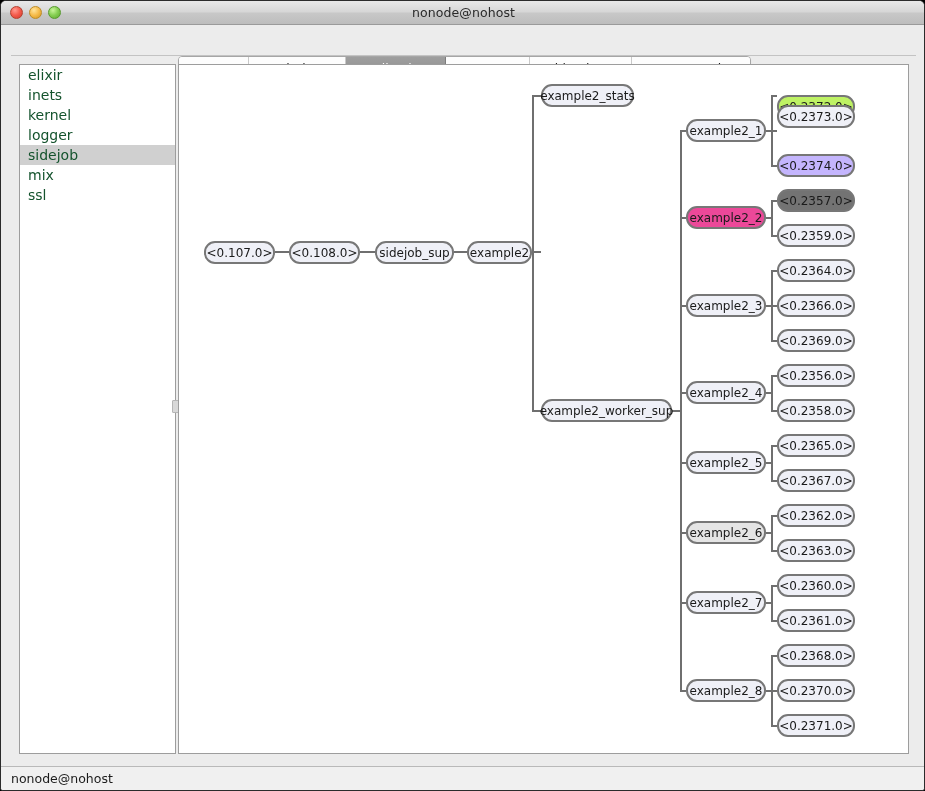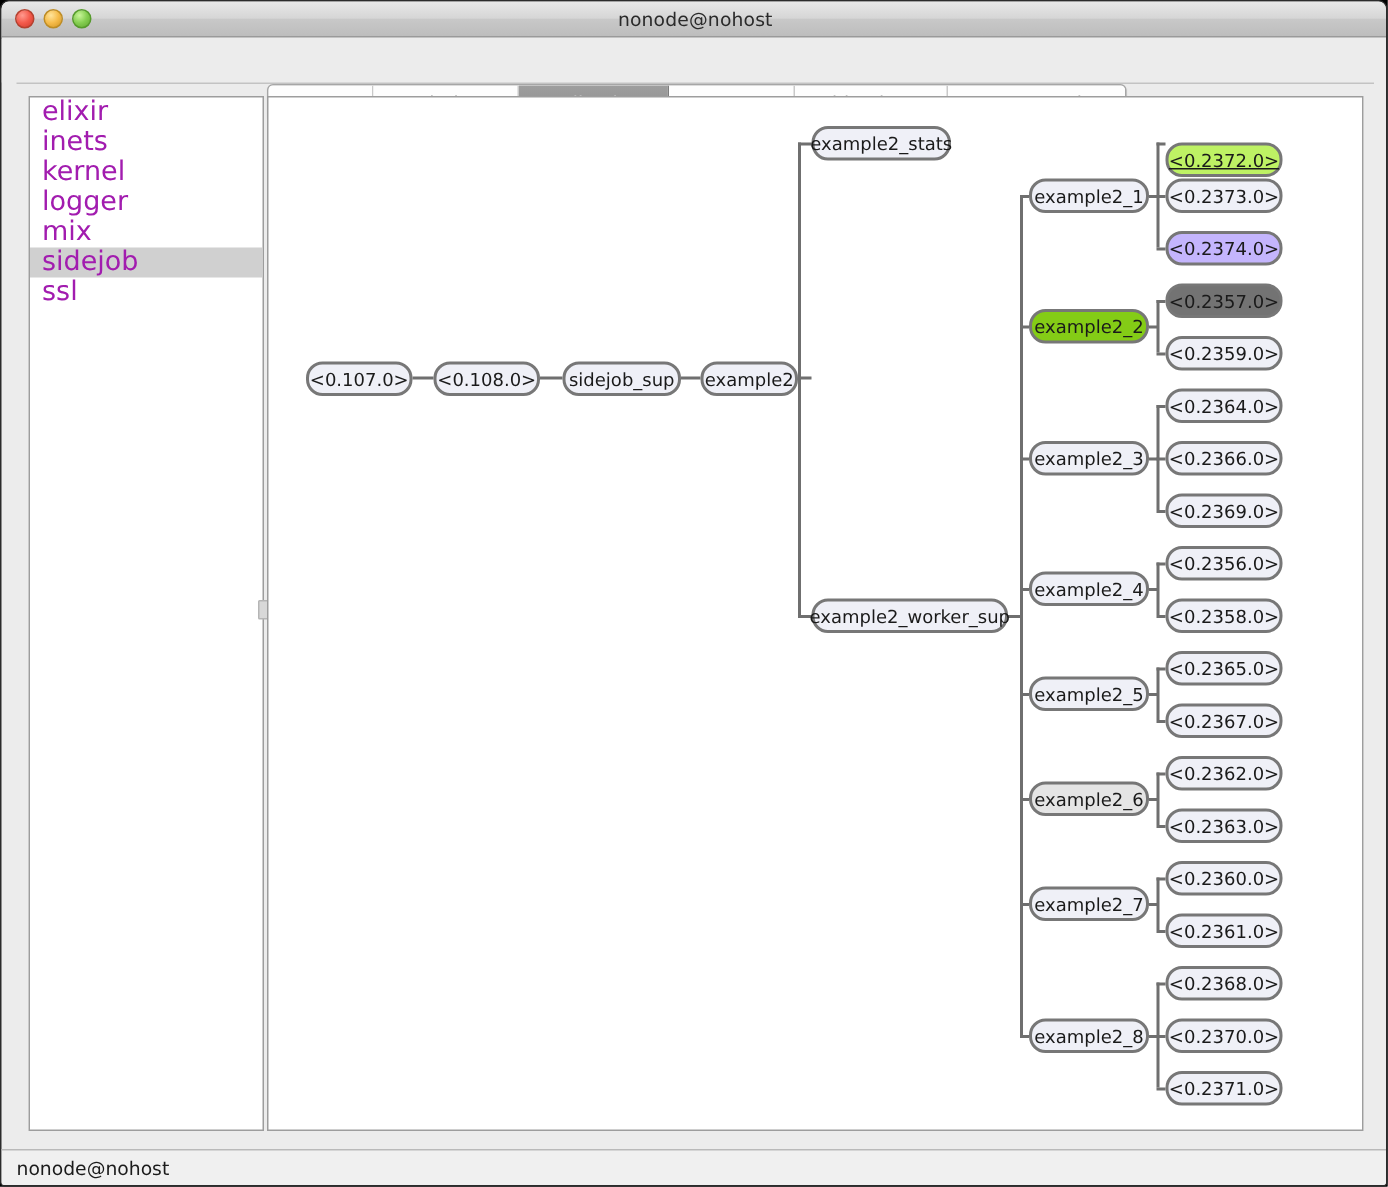--- a/index.html
+++ b/index.html
@@ -83,21 +83,21 @@
   .listpanel{
     position:absolute;left:8px;top:5px;width:157px;height:690px;
     background:#ffffff;
     border:1px solid #9d9d9d;
     box-sizing:border-box;
     overflow:hidden;
   }
   .list-item{
     height:20px;line-height:20px;
     padding-left:8px;
-    font-size:18px;color:#a21caf;
+    font-size:14px;color:#14532d;
     white-space:nowrap;
     cursor:default;
   }
   .list-item.selected{background:#d0d0d0;}
 
   
   .divider{
     position:absolute;left:160px;top:0;width:11px;height:706px;
   }
   .divider-grip{
@@ -173,22 +173,22 @@
   </div>
   <div class="tab-rule"></div>
 
   <div class="content">
 
     <div class="listpanel" id="listpanel">
         <div class="list-item">elixir</div>
         <div class="list-item">inets</div>
         <div class="list-item">kernel</div>
         <div class="list-item">logger</div>
+        <div class="list-item selected">sidejob</div>
         <div class="list-item">mix</div>
-        <div class="list-item selected">sidejob</div>
         <div class="list-item">ssl</div>
       </div>
 
     <div class="divider">
       <div class="divider-grip"></div>
     </div>
 
     <div class="treepanel">
       <div class="canvas" id="canvas">
           <div class="line h" style="left: 96px; top: 186px; width: 14px; background: rgb(111, 111, 111);"></div>
@@ -243,29 +243,29 @@
           <div class="line h" style="left: 592px; top: 590px; width: 6px; background: rgb(111, 111, 111);"></div>
           <div class="line h" style="left: 592px; top: 625px; width: 6px; background: rgb(111, 111, 111);"></div>
           <div class="line h" style="left: 592px; top: 660px; width: 6px; background: rgb(111, 111, 111);"></div>
           <div class="node" style="left: 25px; top: 176px; width: 71px; background: rgb(239, 240, 247); border-color: rgb(119, 119, 119);">&lt;0.107.0&gt;</div>
           <div class="node" style="left: 110px; top: 176px; width: 71px; background: rgb(239, 240, 247); border-color: rgb(119, 119, 119);">&lt;0.108.0&gt;</div>
           <div class="node" style="left: 196px; top: 176px; width: 79px; background: rgb(239, 240, 247); border-color: rgb(119, 119, 119);">sidejob_sup</div>
           <div class="node" style="left: 288px; top: 176px; width: 65px; background: rgb(239, 240, 247); border-color: rgb(119, 119, 119);">example2</div>
           <div class="node" style="left: 362px; top: 19px; width: 93px; background: rgb(239, 240, 247); border-color: rgb(119, 119, 119);">example2_stats</div>
           <div class="node" style="left: 362px; top: 334px; width: 131px; background: rgb(239, 240, 247); border-color: rgb(119, 119, 119);">example2_worker_sup</div>
           <div class="node" style="left: 507px; top: 54px; width: 80px; background: rgb(239, 240, 247); border-color: rgb(119, 119, 119);">example2_1</div>
-          <div class="node" style="left: 507px; top: 141px; width: 80px; background: #84cc16; border-color: rgb(119, 119, 119);">example2_2</div>
+          <div class="node" style="left: 507px; top: 141px; width: 80px; background: #ec4899; border-color: rgb(119, 119, 119);">example2_2</div>
           <div class="node" style="left: 507px; top: 229px; width: 80px; background: rgb(239, 240, 247); border-color: rgb(119, 119, 119);">example2_3</div>
           <div class="node" style="left: 507px; top: 316px; width: 80px; background: rgb(239, 240, 247); border-color: rgb(119, 119, 119);">example2_4</div>
           <div class="node" style="left: 507px; top: 386px; width: 80px; background: rgb(239, 240, 247); border-color: rgb(119, 119, 119);">example2_5</div>
           <div class="node" style="left: 507px; top: 456px; width: 80px; background: #e5e5e5; border-color: rgb(119, 119, 119);">example2_6</div>
           <div class="node" style="left: 507px; top: 526px; width: 80px; background: rgb(239, 240, 247); border-color: rgb(119, 119, 119);">example2_7</div>
           <div class="node" style="left: 507px; top: 614px; width: 80px; background: rgb(239, 240, 247); border-color: rgb(119, 119, 119);">example2_8</div>
           <div class="node" style="left: 598px; top: 30px; width: 78px; background: #bef264; border-color: rgb(119, 119, 119); text-decoration: underline;">&lt;0.2372.0&gt;</div>
-          <div class="node" style="left: 598px; top: 54px; width: 78px; background: rgb(239, 240, 247); border-color: rgb(119, 119, 119);">&lt;0.2373.0&gt;</div>
+          <div class="node" style="left: 598px; top: 40px; width: 78px; background: rgb(239, 240, 247); border-color: rgb(119, 119, 119);">&lt;0.2373.0&gt;</div>
           <div class="node" style="left: 598px; top: 89px; width: 78px; background: #c4b5fd; border-color: rgb(119, 119, 119);">&lt;0.2374.0&gt;</div>
           <div class="node" style="left: 598px; top: 124px; width: 78px; background: #737373; border-color: rgb(119, 119, 119);">&lt;0.2357.0&gt;</div>
           <div class="node" style="left: 598px; top: 159px; width: 78px; background: rgb(239, 240, 247); border-color: rgb(119, 119, 119);">&lt;0.2359.0&gt;</div>
           <div class="node" style="left: 598px; top: 194px; width: 78px; background: rgb(239, 240, 247); border-color: rgb(119, 119, 119);">&lt;0.2364.0&gt;</div>
           <div class="node" style="left: 598px; top: 229px; width: 78px; background: rgb(239, 240, 247); border-color: rgb(119, 119, 119);">&lt;0.2366.0&gt;</div>
           <div class="node" style="left: 598px; top: 264px; width: 78px; background: rgb(239, 240, 247); border-color: rgb(119, 119, 119);">&lt;0.2369.0&gt;</div>
           <div class="node" style="left: 598px; top: 299px; width: 78px; background: rgb(239, 240, 247); border-color: rgb(119, 119, 119);">&lt;0.2356.0&gt;</div>
           <div class="node" style="left: 598px; top: 334px; width: 78px; background: rgb(239, 240, 247); border-color: rgb(119, 119, 119);">&lt;0.2358.0&gt;</div>
           <div class="node" style="left: 598px; top: 369px; width: 78px; background: rgb(239, 240, 247); border-color: rgb(119, 119, 119);">&lt;0.2365.0&gt;</div>
           <div class="node" style="left: 598px; top: 404px; width: 78px; background: rgb(239, 240, 247); border-color: rgb(119, 119, 119);">&lt;0.2367.0&gt;</div>

